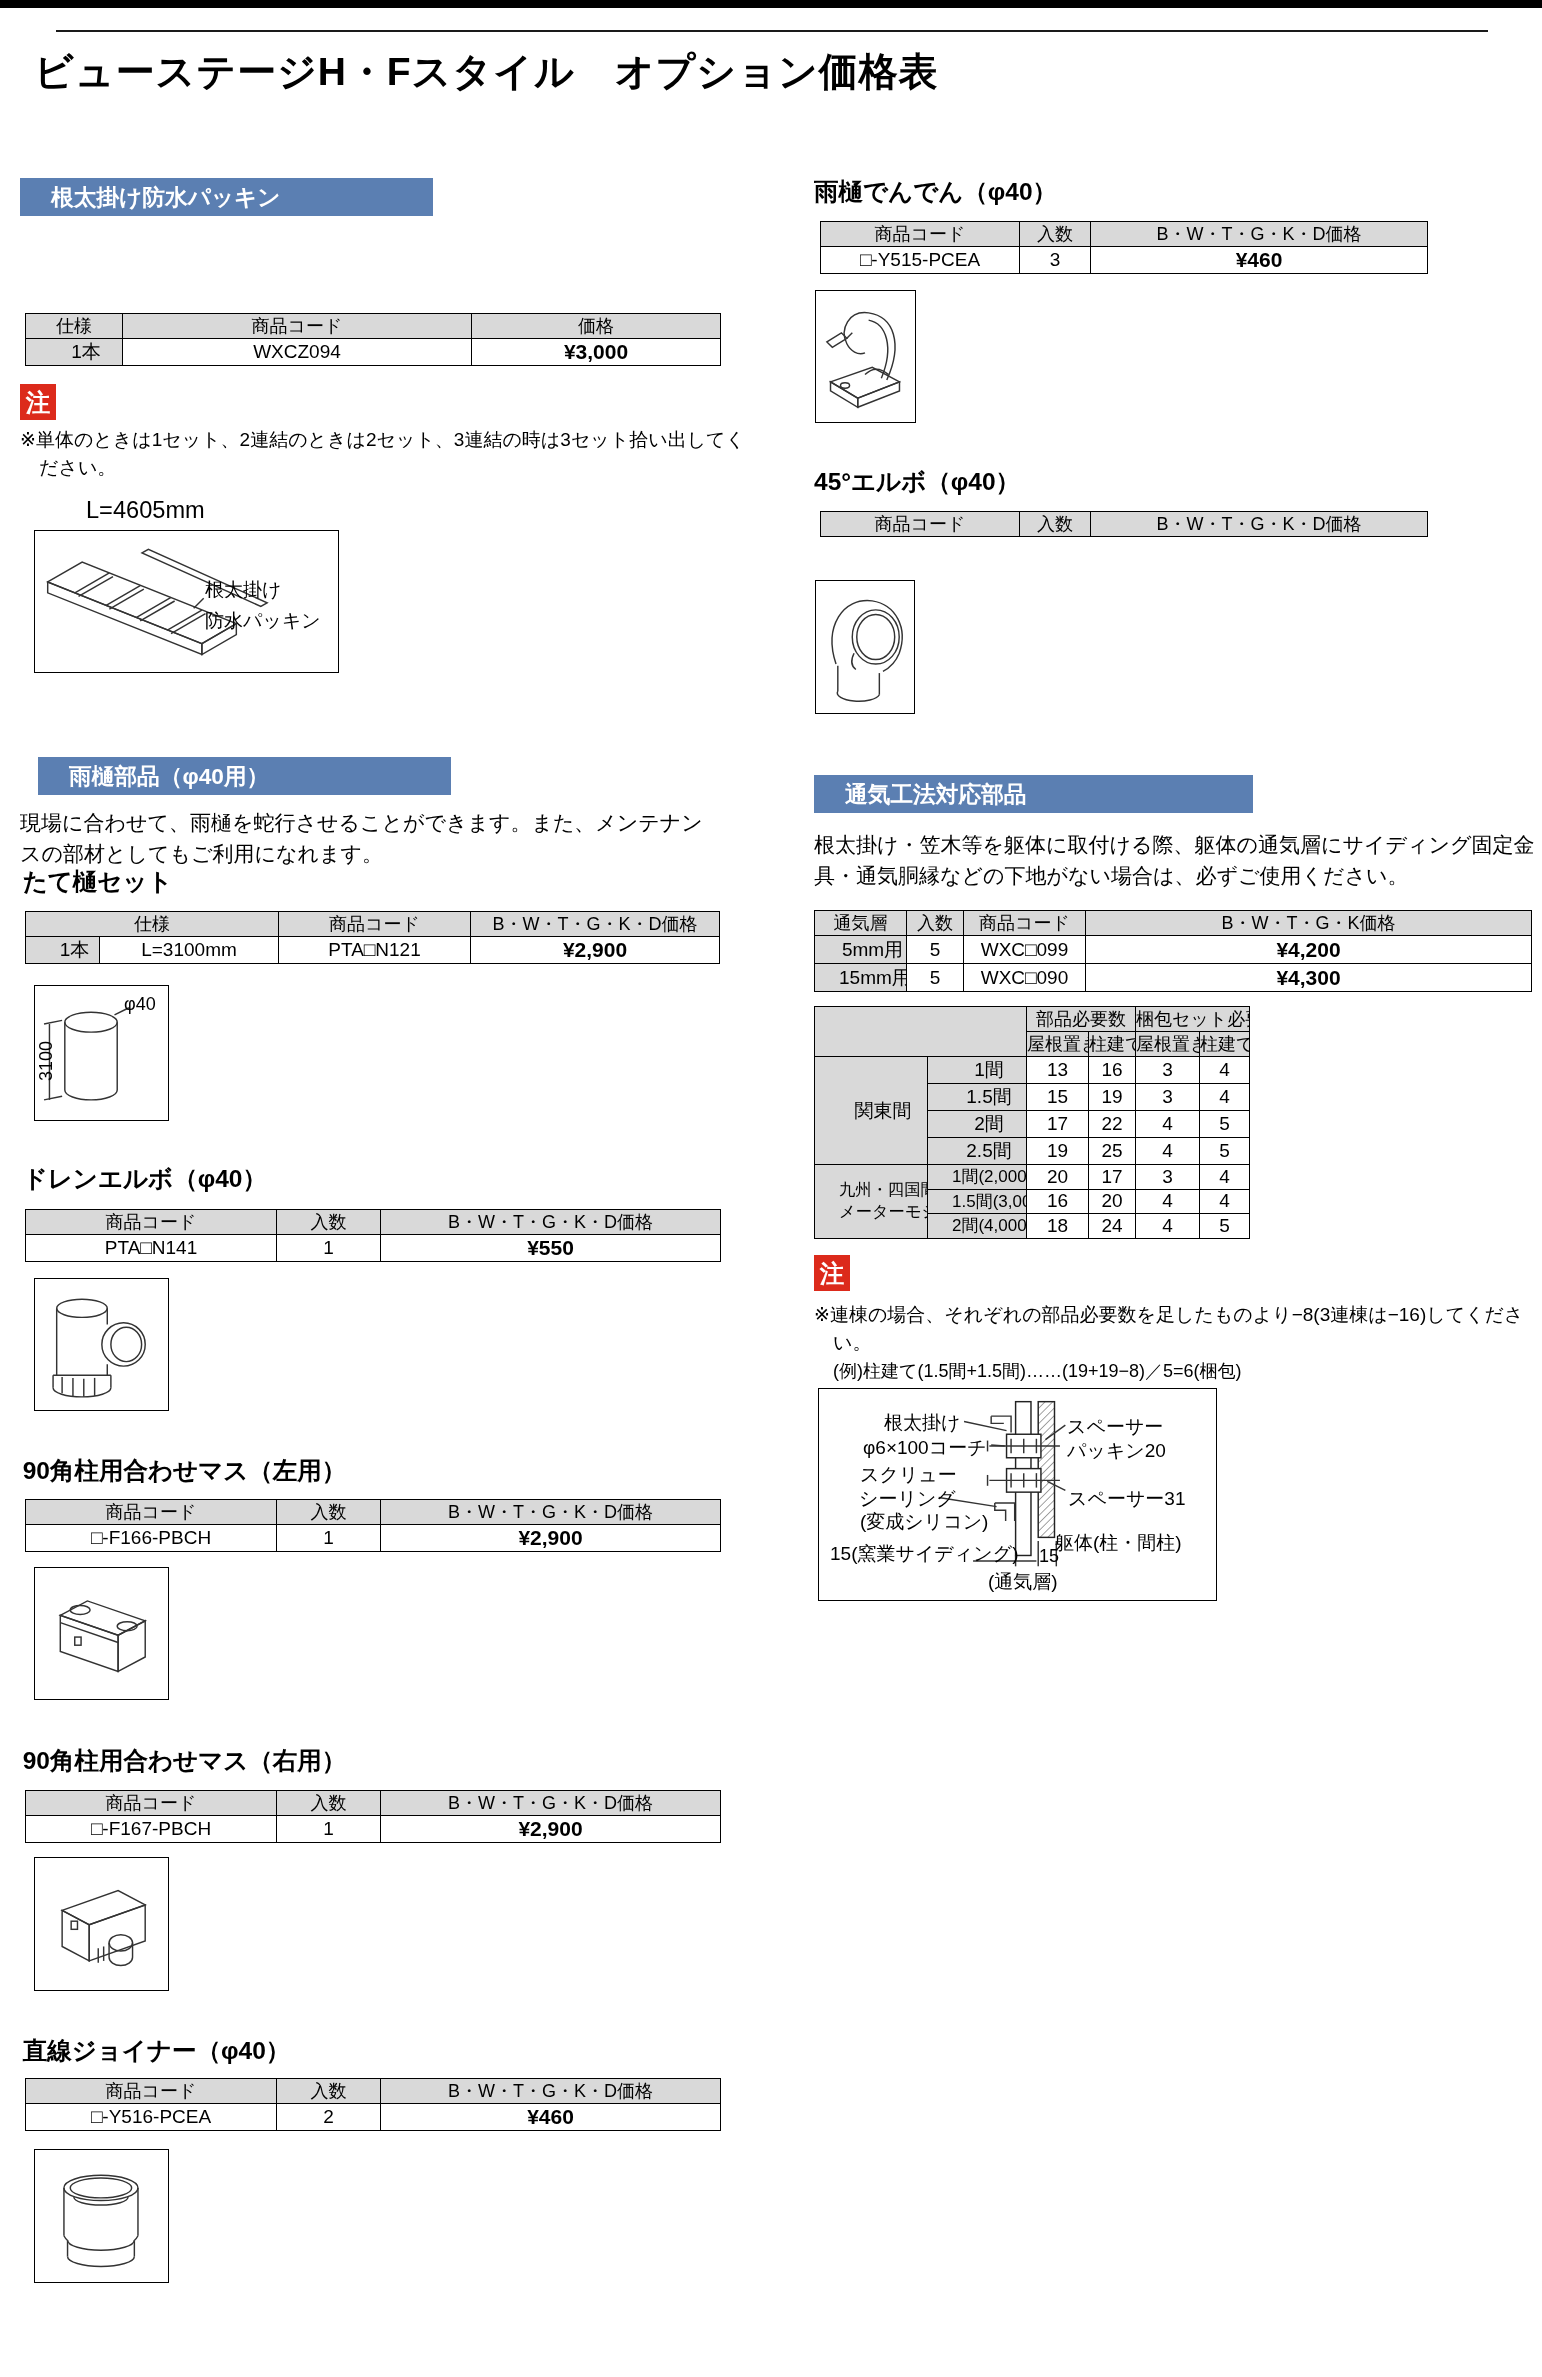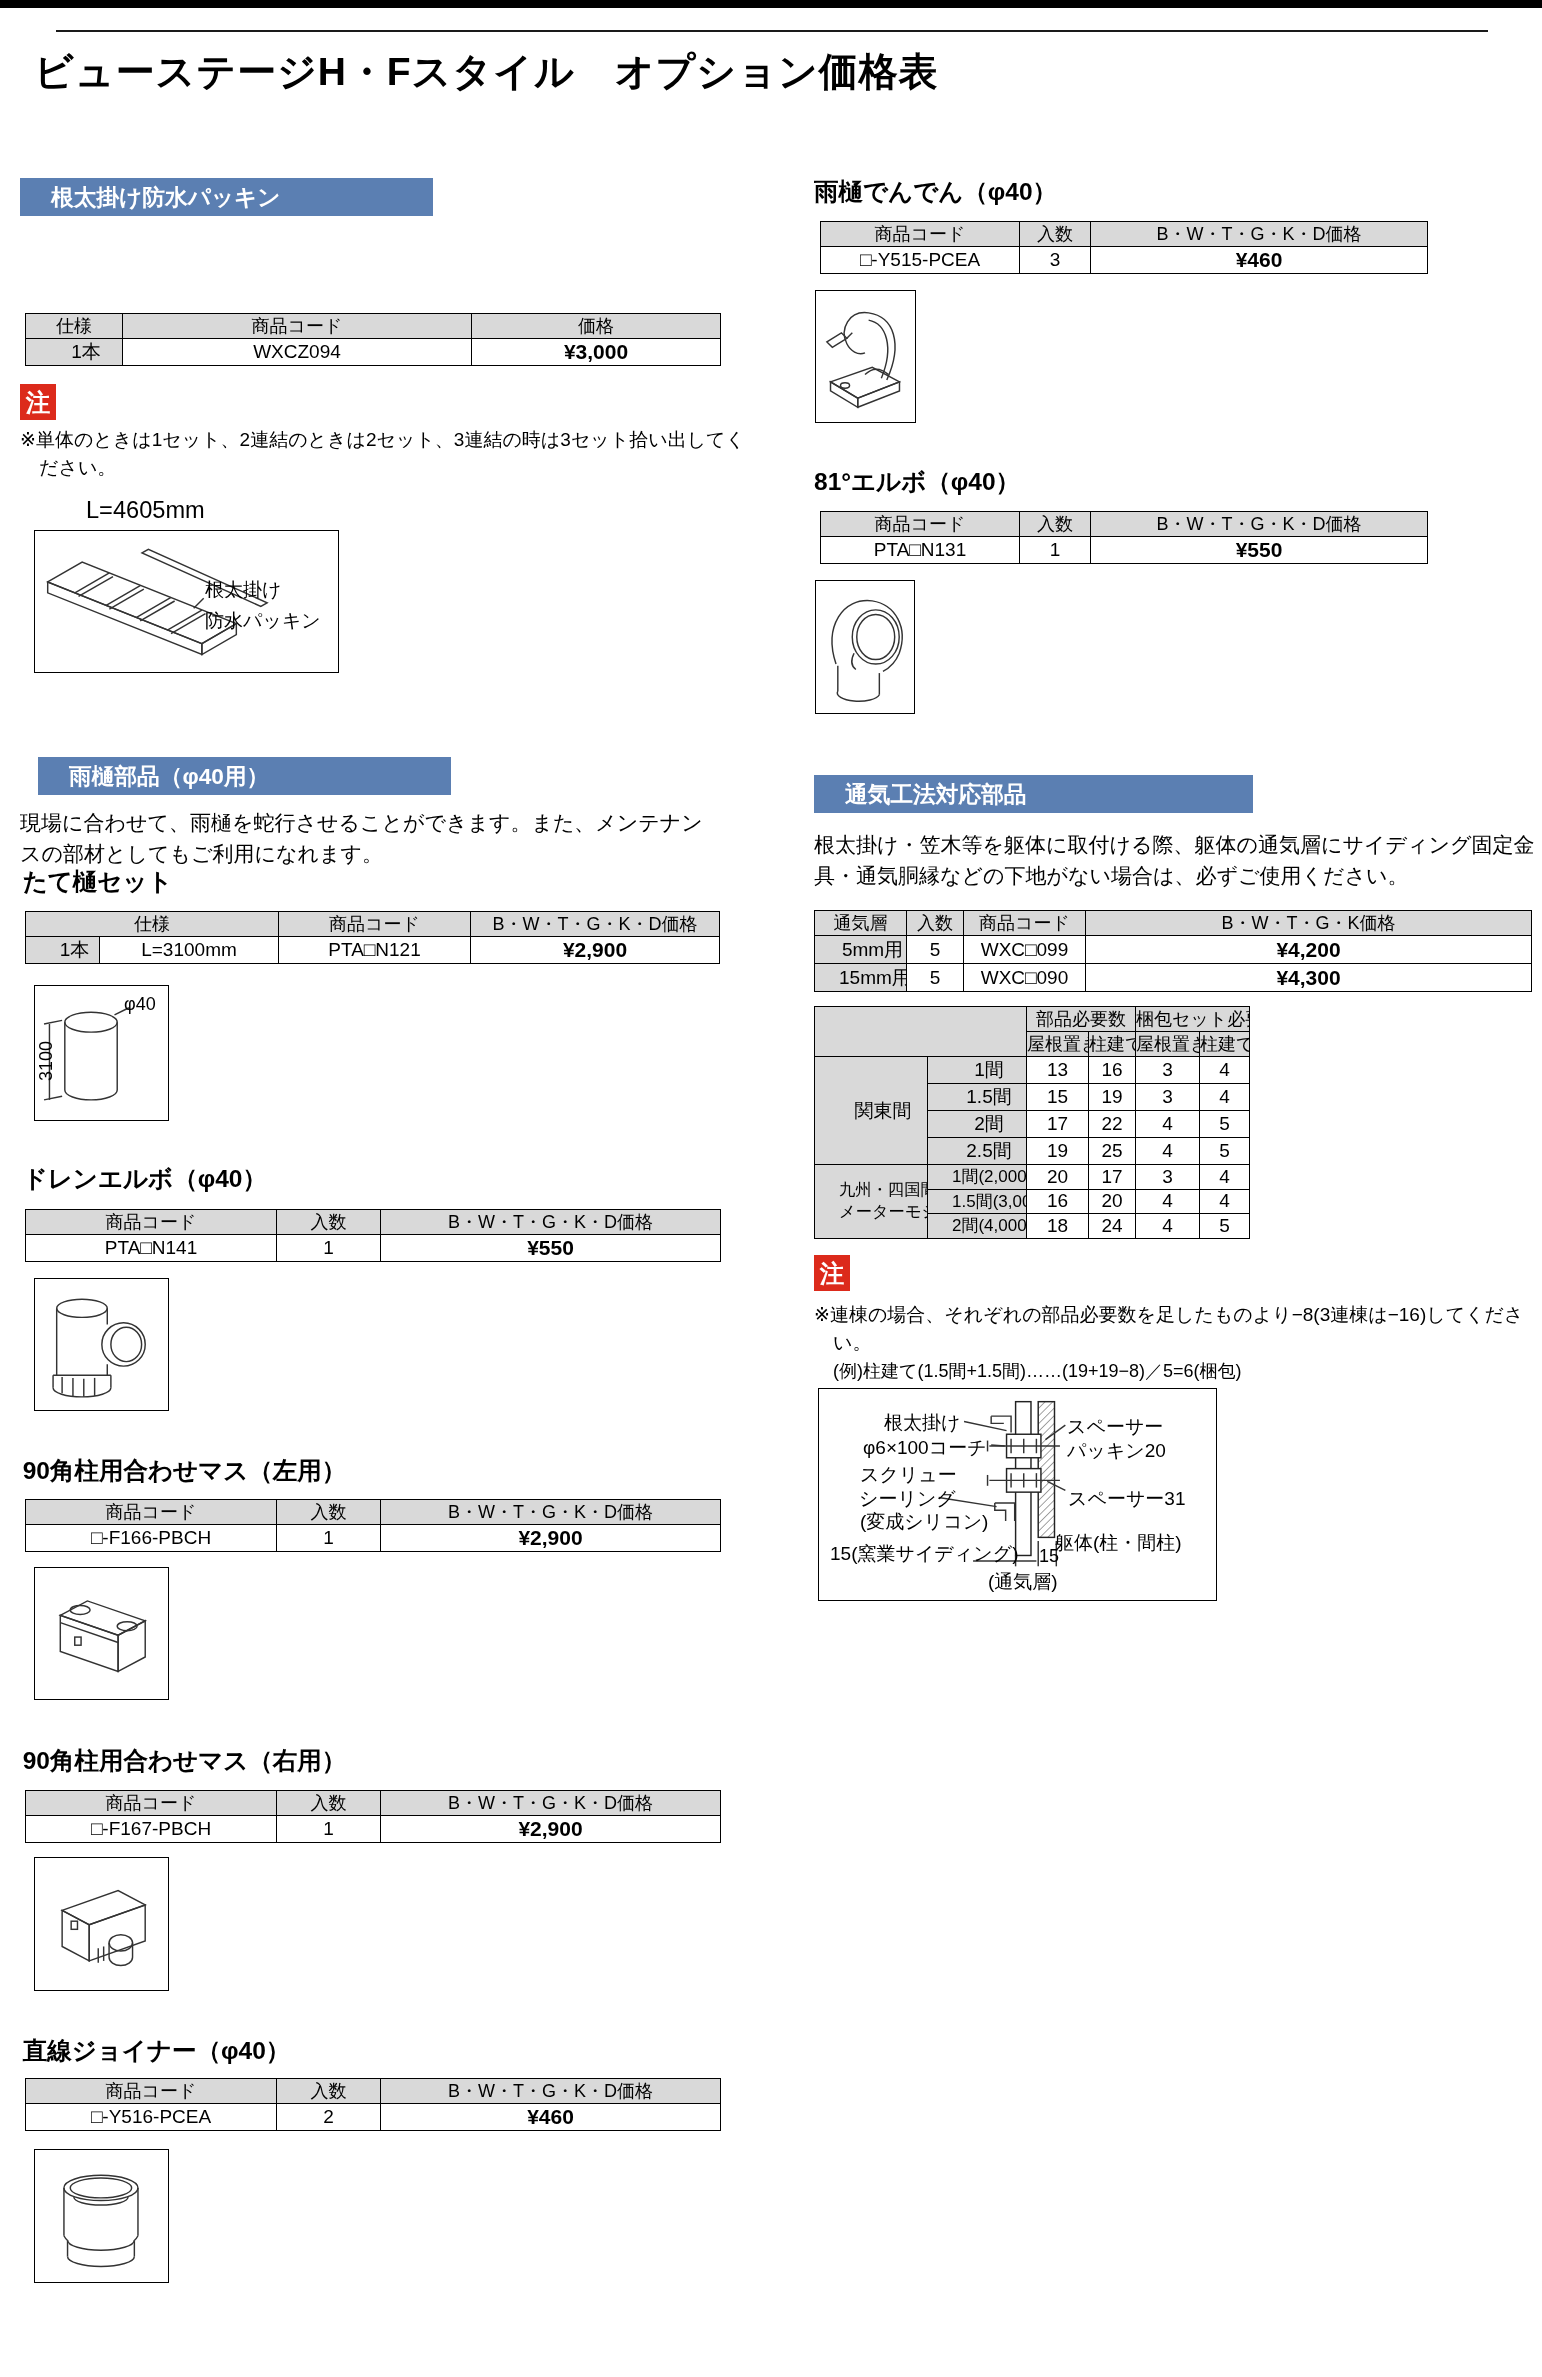--- a/index.html
+++ b/index.html
@@ -307,37 +307,32 @@
       <polygon points="46,128 92,110 92,100 46,118"></polygon>
       <ellipse cx="32" cy="104" rx="5" ry="3"></ellipse>
       <path d="M54,92 Q66,80 80,92"></path>
       <path d="M78,98 C96,58 86,28 58,24 C36,21 26,42 34,58 C38,66 46,71 54,68"></path>
       <path d="M72,96 C86,62 78,36 58,32"></path>
       <polygon points="12,56 28,46 34,52 18,62"></polygon>
       <line x1="34" y1="52" x2="40" y2="46"></line>
     </svg>
   </div>
 
-  <div class="abs itemtitle" style="left:814px;top:465px;">81°エルボ（φ40）</div>
+  <div class="abs itemtitle" style="left:814px;top:465px;">45°エルボ（φ40）</div>
   <table class="doc" style="left:820px;top:511px;width:607px;">
     <colgroup>
         <col style="width:199px">
         <col style="width:71px">
         <col style="width:337px">
       </colgroup>
     <tbody>
         <tr class="h28">
       <td class="hd">商品コード</td>
       <td class="hd">入数</td>
       <td class="hd">B・W・T・G・K・D価格</td>
-    </tr>
-    <tr class="h30">
-      <td>PTA□N131</td>
-      <td>1</td>
-      <td class="price">¥550</td>
     </tr>
   </tbody>
     </table>
   <div class="abs figbox" style="left:815px;top:580px;width:100px;height:134px;">
     <svg width="96" height="130" viewBox="0 0 106 144">
       <path d="M22,92 C8,50 30,18 62,22 C88,26 102,52 92,80 C88,90 82,96 74,100"></path>
       <ellipse cx="66" cy="62" rx="26" ry="30"></ellipse>
       <ellipse cx="66" cy="62" rx="21" ry="25"></ellipse>
       <path d="M42,80 Q36,92 44,98"></path>
       <line x1="24" y1="94" x2="24" y2="122"></line>

